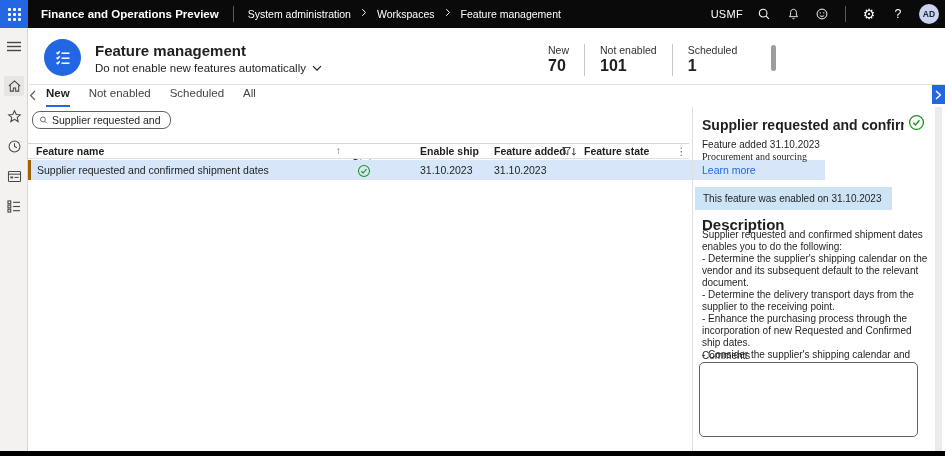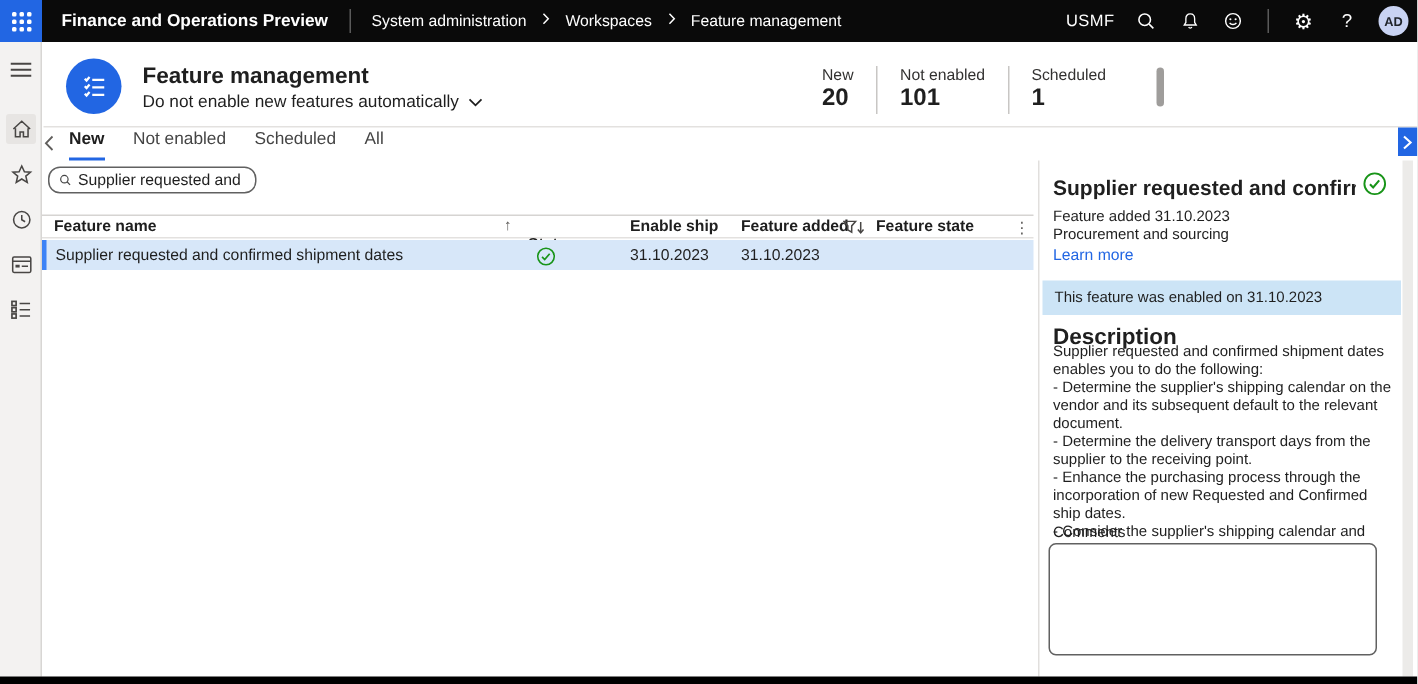--- a/index.html
+++ b/index.html
@@ -61,36 +61,36 @@
 
   
   .searchbox { position:absolute; left:32px; top:111px; width:139px; height:18px; border:1px solid #616161;
                border-radius:8px; display:flex; align-items:center; padding:0 6px; gap:4px; background:#fff; }
   .searchbox input { border:none; outline:none; font-family:"Liberation Sans", sans-serif; font-size:10.5px;
                      width:100%; background:transparent; color:#1f1f1f; }
   .grid-head { position:absolute; left:28px; top:143px; width:661px; height:16px;
                border-top:1px solid #d6d4d2; border-bottom:1px solid #e3e1df; font-size:10.5px; font-weight:bold; }
   .grid-head span, .grid-head .hicon { position:absolute; top:1px; white-space:nowrap; cursor:pointer; }
   .ch-sort { color:#605e5c; font-weight:normal; font-size:10px; }
-  .grid-row { position:absolute; left:28px; top:160px; width:661px; height:20px; background:#d7e7f9;
-              border-left:3px solid #3b82f6; font-size:10.5px; cursor:pointer; }
+  .grid-row { position:absolute; left:28px; top:160px; width:797px; height:20px; background:#d7e7f9;
+              border-left:3px solid #a16207; font-size:10.5px; cursor:pointer; }
   .grid-row span { position:absolute; top:4px; white-space:nowrap; }
   .row-check { position:absolute; top:3px; }
 
   .v-divider { position:absolute; left:692px; top:107px; width:1px; height:344px; background:#e1dfdd; }
 
   
   .panel { position:absolute; left:695px; top:107px; width:237px; height:344px; font-size:10px; }
   .panel .title { position:absolute; left:7px; top:10px; width:202px; font-size:14px; font-weight:bold;
                   white-space:nowrap; overflow:hidden; }
   .panel .title-check { position:absolute; right:7px; top:7px; }
   .panel .meta1 { position:absolute; left:7px; top:32px; }
-  .panel .meta2 { position:absolute; left:7px; top:44px; }
+  .panel .meta2 { position:absolute; left:7px; top:44px;font-family:Liberation Serif, serif; }
   .panel .learn { position:absolute; left:7px; top:57px; font-size:10.5px; color:#2266E3; cursor:pointer; }
-  .panel .banner { position:absolute; left:0; top:80px; width:239px; height:23px; background:#cce4f6;
+  .panel .banner { position:absolute; left:0; top:80px; width:197px; height:23px; background:#cce4f6;
                    display:flex; align-items:center; padding-left:8px; }
   .panel .desc-label { position:absolute; left:7px; top:109px; font-weight:bold; font-size:15px; }
   .panel .desc { position:absolute; left:7px; top:122px; width:230px; line-height:12px; white-space:pre-line; }
   .panel .comments-label { position:absolute; left:7px; top:243px; }
   .panel textarea { position:absolute; left:4px; top:255px; width:219px; height:75px; resize:none;
                     border:1px solid #616161; border-radius:5px; font-family:"Liberation Sans", sans-serif; font-size:10.5px; }
   .panel-scrollbar { position:absolute; left:935px; top:107px; width:7px; height:344px; background:#ecebe9; cursor:pointer; }
   svg { display:block; }
 </style>
 </head>
@@ -218,21 +218,21 @@
   <div class="page-sub">
     <span>Do not enable new features automatically</span>
     <svg width="10" height="7" viewBox="0 0 10 7">
         <path d="M1 1.2l4 4 4-4" fill="none" stroke="#1f1f1f" stroke-width="1.2"></path>
       </svg>
   </div>
 
   <div class="stats">
     <div class="stat" style="padding-left:8px;">
       <div class="lbl">New</div>
-      <div class="val">20</div>
+      <div class="val">70</div>
     </div>
     <div class="stat">
       <div class="lbl">Not enabled</div>
       <div class="val">101</div>
     </div>
     <div class="stat">
       <div class="lbl">Scheduled</div>
       <div class="val">1</div>
     </div>
   </div>

